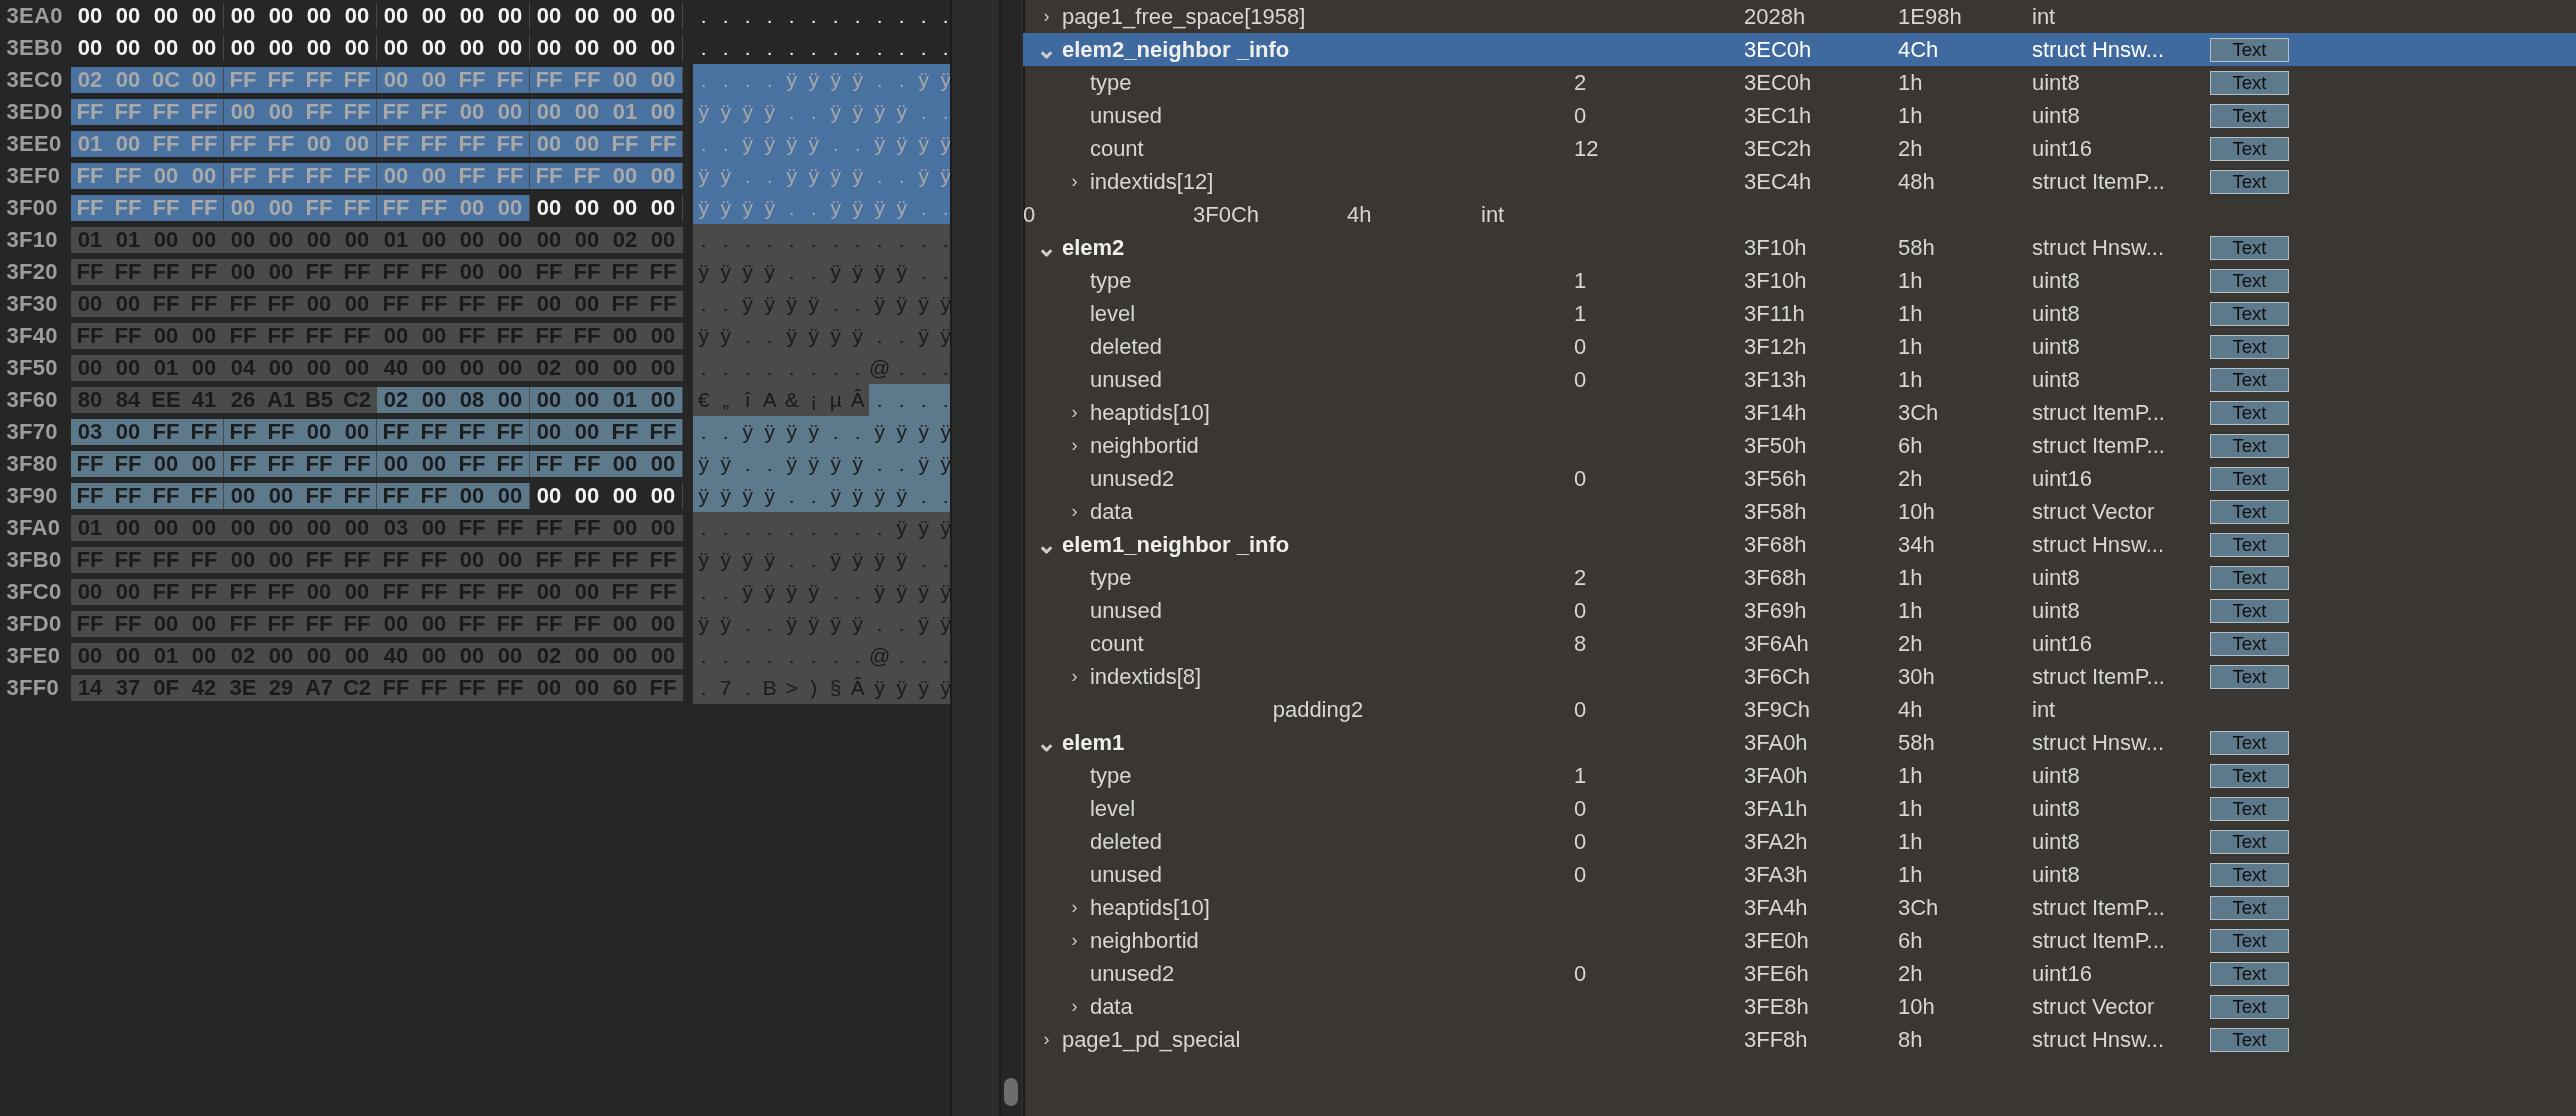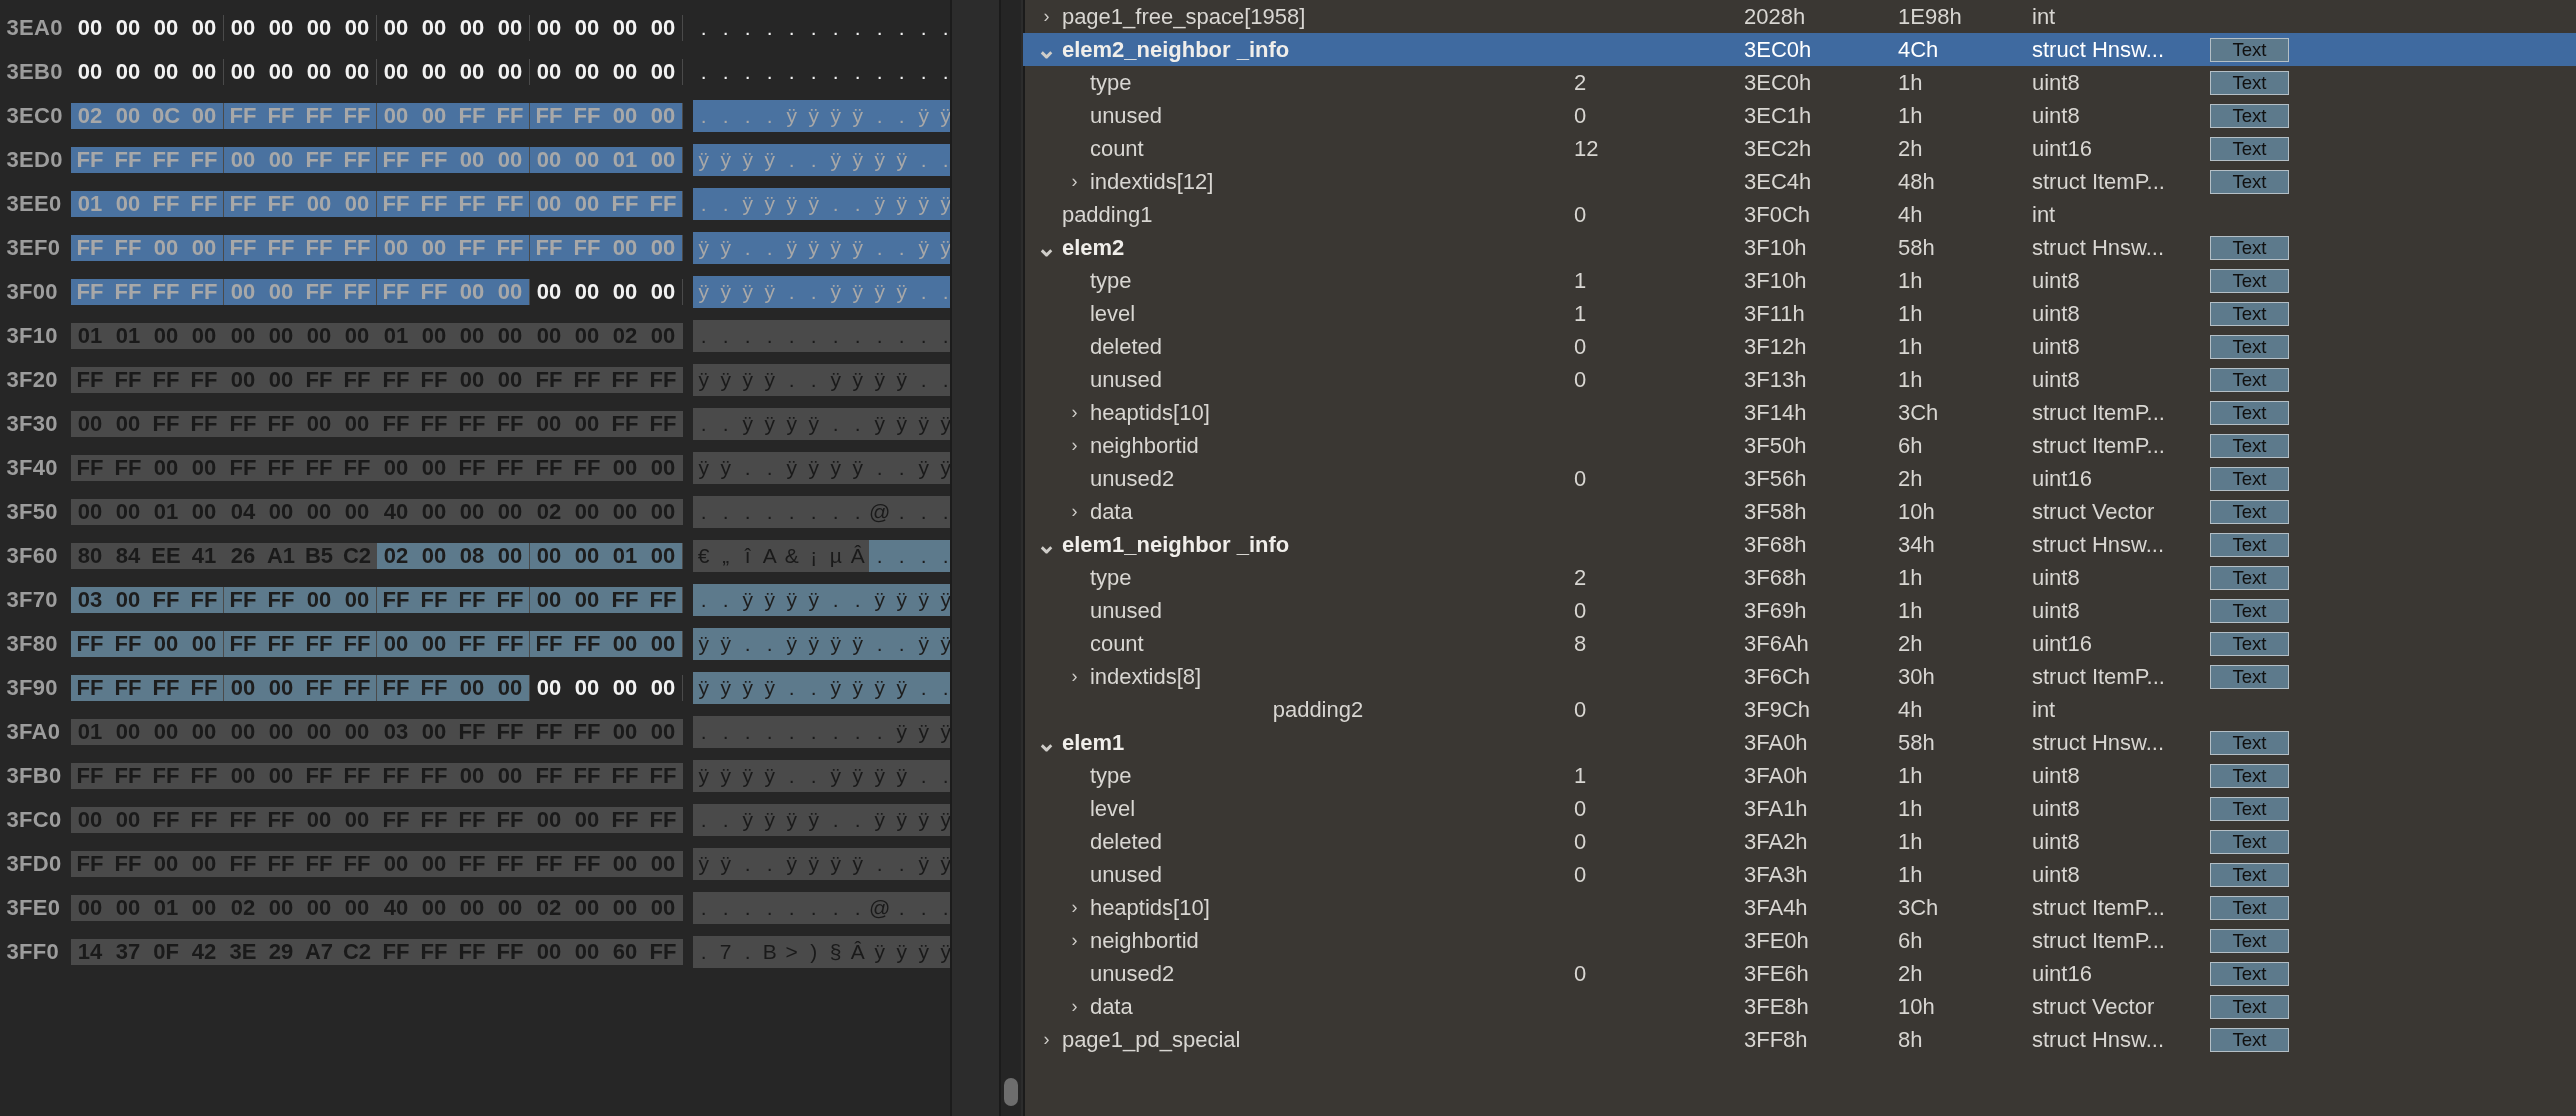--- a/index.html
+++ b/index.html
@@ -18,21 +18,20 @@
     background: #262626;
     flex: 0 0 952px;
   }
   .hex-rows { position: absolute; left: 0; top: 0; }
   .hex-row {
     display: flex; align-items: center;
     height: 32px;
     font-family: "Liberation Sans", sans-serif;
     font-size: 22px;
     white-space: nowrap;
-    margin-top: 12px;
   }
   .addr {
     width: 71px; padding-left: 6.5px;
     color: #9d9d9d; font-weight: 700;
     letter-spacing: 0.3px;
     flex: 0 0 71px;
   }
   .bytes { display: flex; flex: 0 0 auto; align-items: center; }
   .bgroup {
     display: flex;
@@ -1273,24 +1272,20 @@
           </div>
           <div class="tval"></div>
           <div class="toff">3EC4h</div>
           <div class="tsize">48h</div>
           <div class="ttype">struct ItemP...</div>
           <div class="tbtn-cell">
             <div class="textbtn">Text</div>
           </div>
         </div>
         <div class="trow">
-          <div class="tname" style="padding-left: 13px;">
-            <span class="arrow none"></span>
-            <span>padding1</span>
-          </div>
           <div class="tval">0</div>
           <div class="toff">3F0Ch</div>
           <div class="tsize">4h</div>
           <div class="ttype">int</div>
           <div class="tbtn-cell">
             <div class="textbtn hidden"></div>
           </div>
         </div>
         <div class="trow bold">
           <div class="tname" style="padding-left: 13px;">

